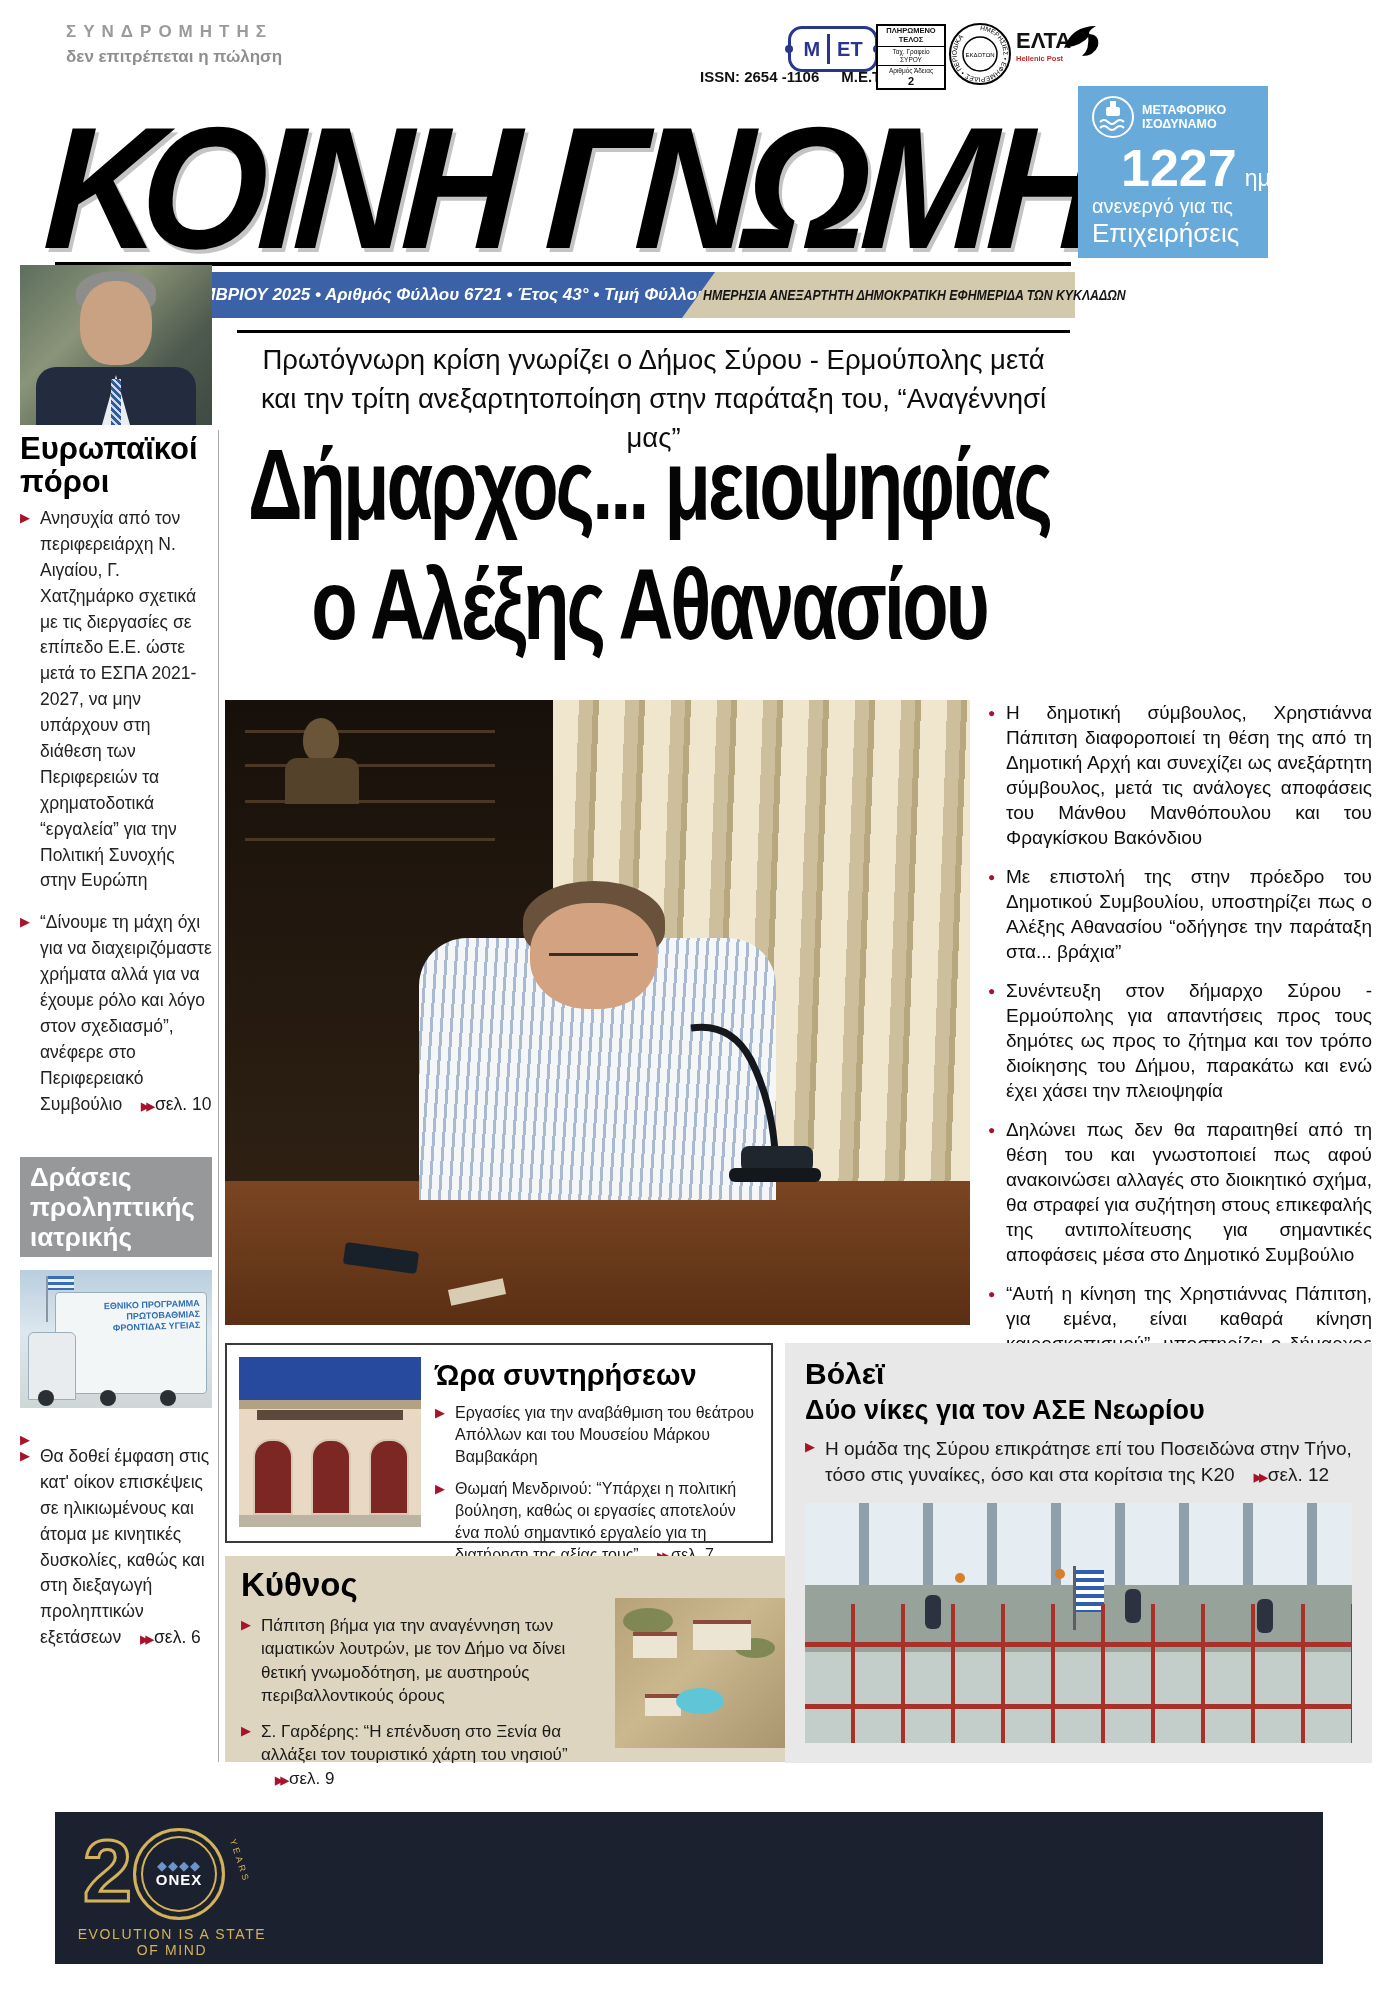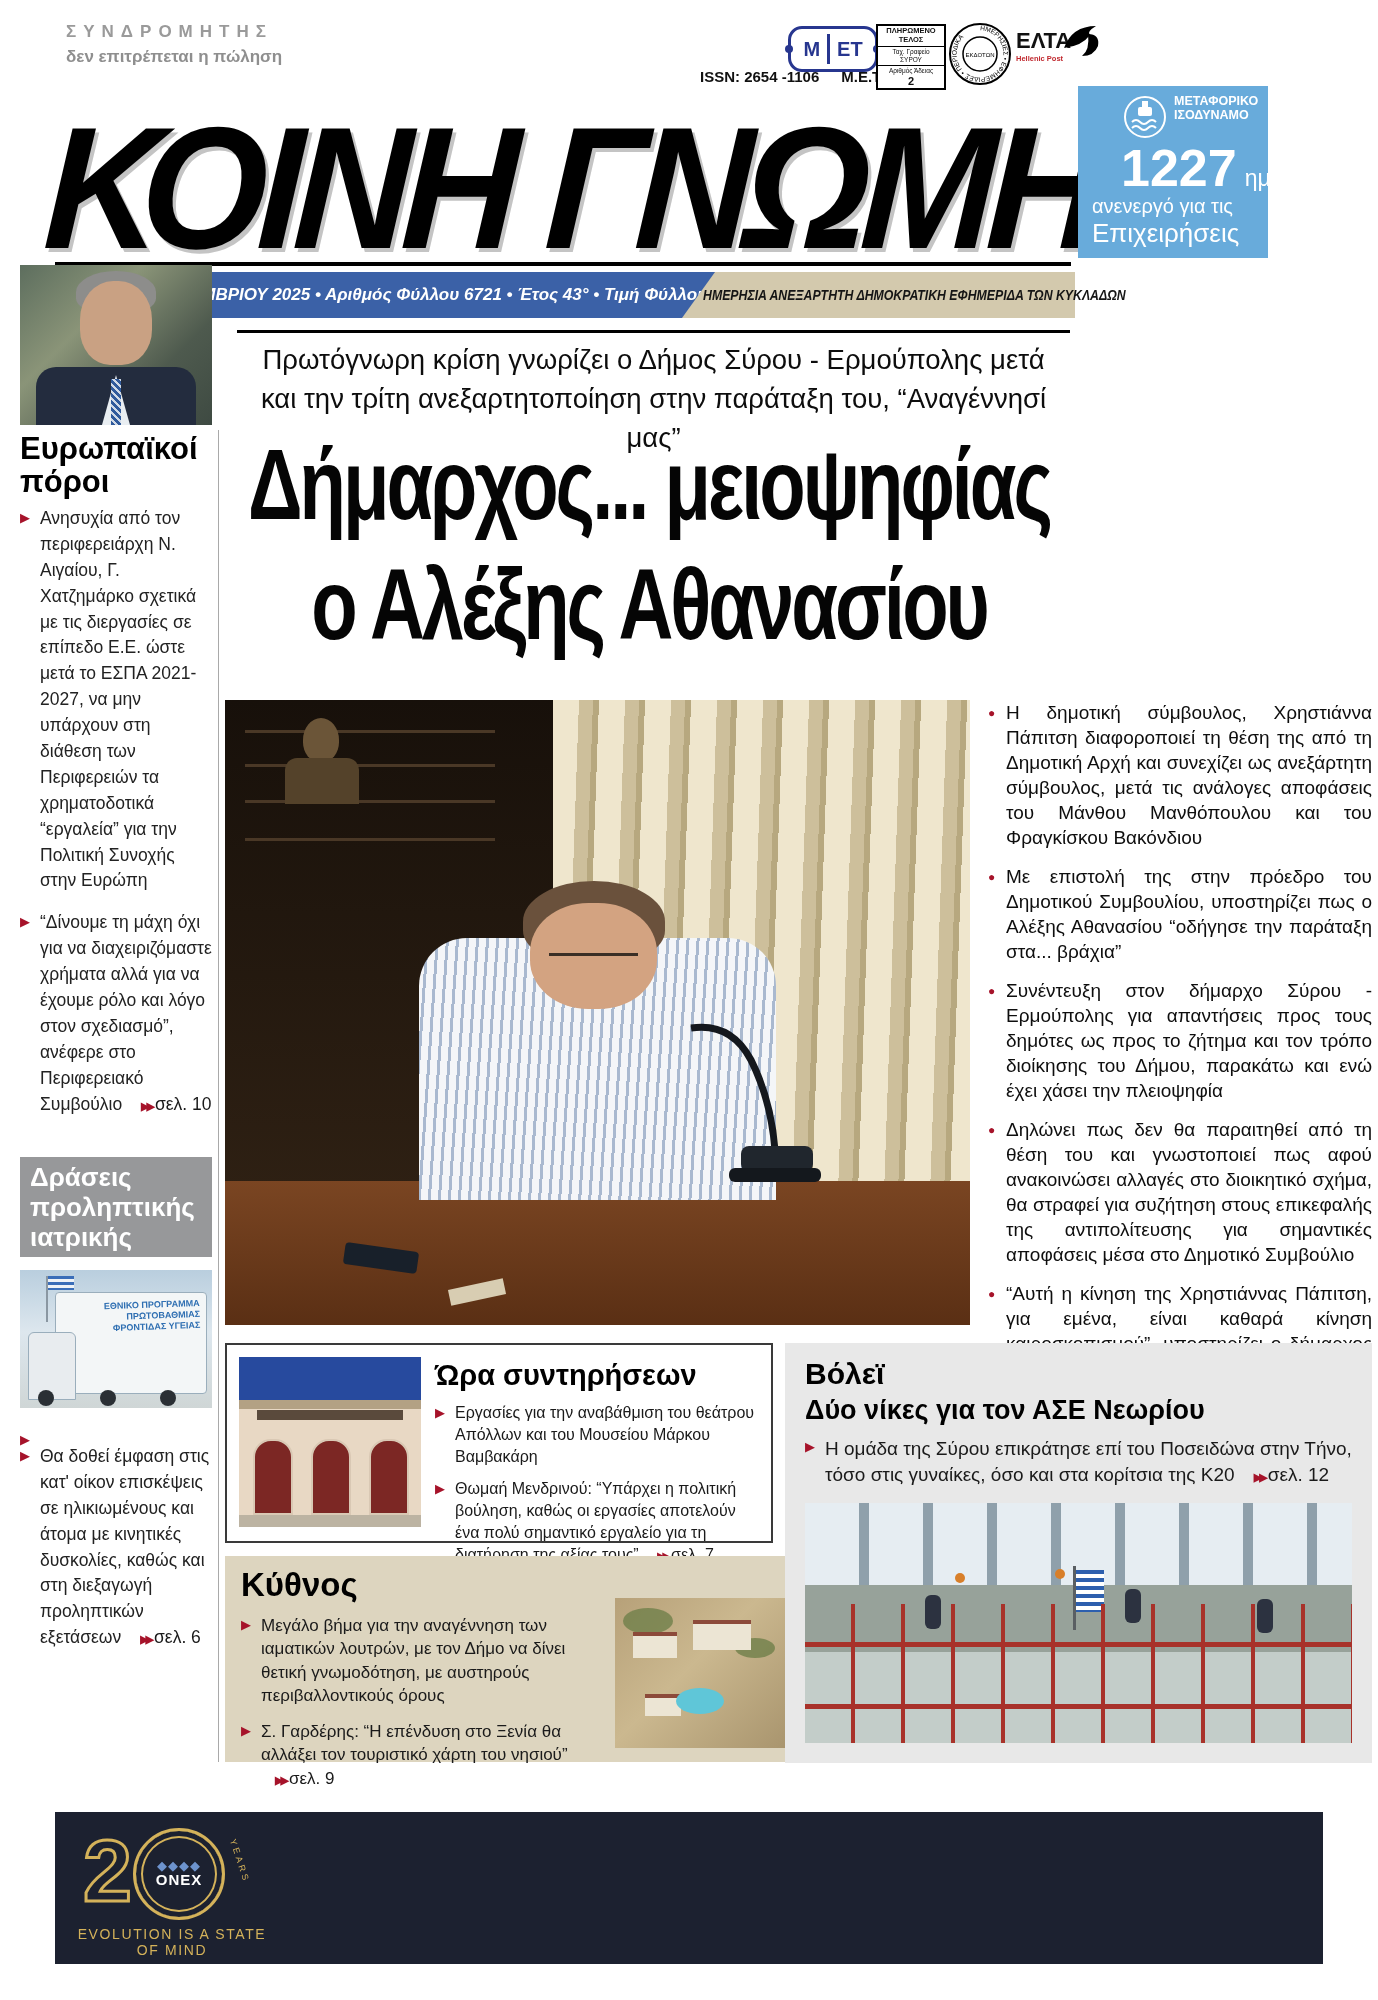--- a/index.html
+++ b/index.html
@@ -34,21 +34,21 @@
   .elta-bird{position:absolute;left:46px;top:-6px;}
 
   .masthead{left:50px;top:88px;width:1020px;white-space:nowrap;
             font-weight:bold;font-style:italic;font-size:140px;letter-spacing:-8px;
             transform:scale(1.16,1.24) skewX(-3deg);transform-origin:0 0;
             color:#000;text-shadow:3px 3px 0 #c4c4c4;}
   .masthead-rule{left:55px;top:262px;width:1016px;height:4px;background:#000;}
 
   
   .transport{left:1078px;top:86px;width:190px;height:172px;background:#68abdb;color:#fff;}
-  .tr-row{display:flex;padding:8px 8px 0 12px;margin-left:32px;}
+  .tr-row{display:flex;align-items:center;padding:8px 8px 0 12px;}
   .tr-label{font-size:12.5px;font-weight:bold;line-height:1.15;margin-left:6px;}
   .tr-num-row{padding:2px 0 0 32px;display:flex;align-items:baseline;margin-left:11px;}
   .tr-num{font-size:52px;font-weight:bold;line-height:1;}
   .tr-unit{font-size:23px;margin-left:8px;}
   .tr-l2{font-size:20px;padding-left:14px;margin-top:1px;}
   .tr-l3{font-size:26px;padding-left:14px;margin-top:0;}
 
   
   .dateline{left:55px;top:272px;width:1020px;height:46px;background:#d3c9ad;}
   .dl-blue{position:absolute;left:0;top:0;width:660px;height:46px;background:#3b61a7;
@@ -403,21 +403,21 @@
         <span>Θωμαή Μενδρινού: “Υπάρχει η πολιτική βούληση, καθώς οι εργασίες αποτελούν ένα πολύ σημαντικό εργαλείο για τη διατήρηση της αξίας τους”</span>
         <span class="pageref"><span class="fwd">▶▶</span><span class="pg">σελ. 7</span></span>
       </div>
     </div>
   </div>
 
   <div class="abs kythnos-box">
     <div class="kythnos-title">Κύθνος</div>
     <div class="bullet">
       <span class="tri">▶</span>
-      <span>Μεγάλο βήμα για την αναγέννηση των ιαματικών λουτρών, με τον Δήμο να δίνει θετική γνωμοδότηση, με αυστηρούς περιβαλλοντικούς όρους</span>
+      <span>Πάπιτση βήμα για την αναγέννηση των ιαματικών λουτρών, με τον Δήμο να δίνει θετική γνωμοδότηση, με αυστηρούς περιβαλλοντικούς όρους</span>
     </div>
     <div class="bullet">
       <span class="tri">▶</span>
       <span>Σ. Γαρδέρης: “Η επένδυση στο Ξενία θα αλλάξει τον τουριστικό χάρτη του νησιού”</span>
       <span class="pageref"><span class="fwd">▶▶</span><span class="pg">σελ. 9</span></span>
     </div>
     <div class="resort">
       <div class="rs-g" style="left:8px;top:10px;width:50px;height:26px;"></div>
       <div class="rs-g" style="right:10px;top:40px;width:40px;height:20px;"></div>
       <div class="rs-b" style="left:18px;top:34px;width:44px;height:22px;"></div>

